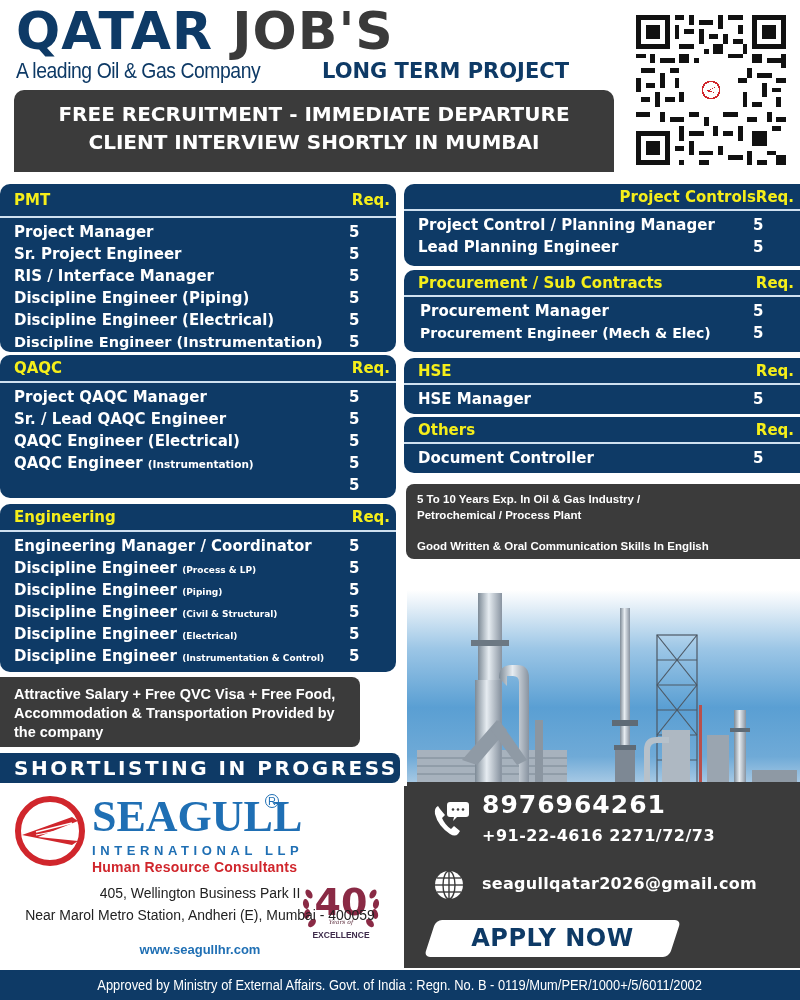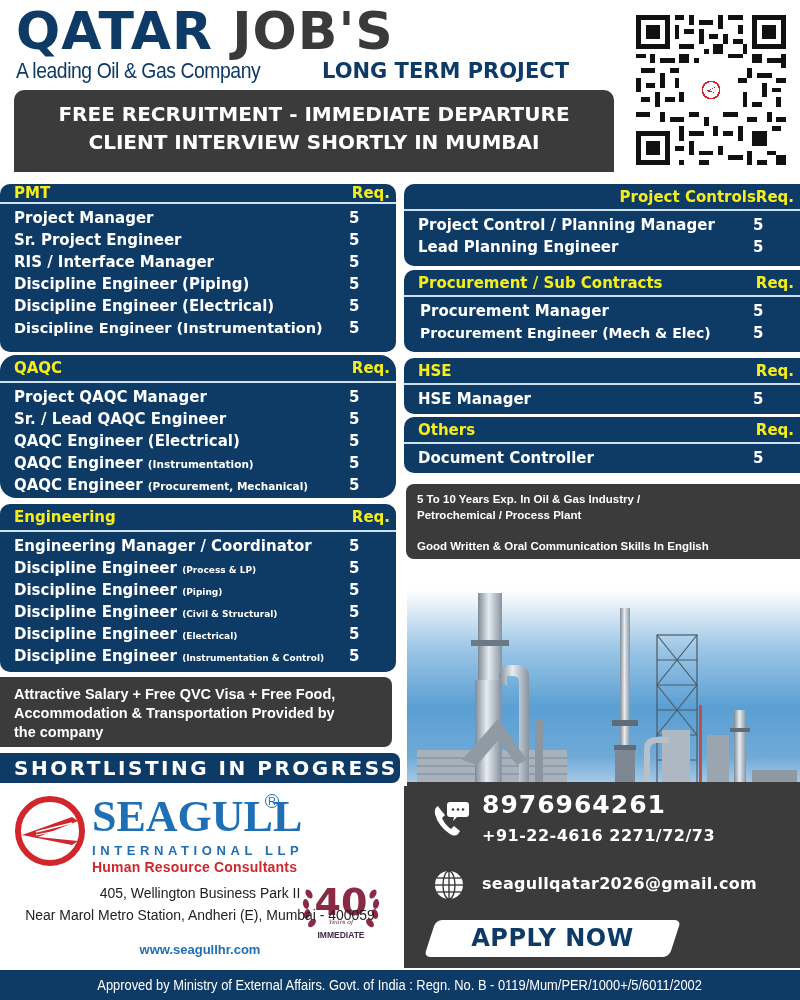--- a/index.html
+++ b/index.html
@@ -228,21 +228,21 @@
         <rect x="14" y="31" width="2" height="1"></rect>
         <rect x="26" y="31" width="2" height="1"></rect>
     </g>
     <circle cx="16.5" cy="16.5" r="4" fill="#fff"></circle>
     <circle cx="16.5" cy="16.5" r="1.8" fill="none" stroke="#d0262c" stroke-width="0.35"></circle>
     <path d="M15.5 16.7 L17.6 15.8 L16.2 16.6 L17.6 17.2 Z" fill="#d0262c"></path>
   </svg>
 </div>
 
 <div class="abs jobbox left-col" style="top:184px; height:168px;">
-  <div class="head" style="height:20px;">
+  <div class="head" style="height:34px;">
     <span>PMT</span>
     <span>Req.</span>
   </div>
   <div class="rows" style="position:relative;">
     <div class="row">
         <span class="name">Project Manager</span>
         <span class="qty" style="left:349px;">5</span>
       </div>
     <div class="row">
         <span class="name">Sr. Project Engineer</span>
@@ -260,21 +260,21 @@
         <span class="name">Discipline Engineer (Electrical)</span>
         <span class="qty" style="left:349px;">5</span>
       </div>
     <div class="row">
         <span class="name" style="font-size:14.5px;">Discipline Engineer (Instrumentation)</span>
         <span class="qty" style="left:349px;">5</span>
       </div>
   </div>
 </div>
 
-<div class="abs jobbox left-col" style="top:355px; height:143px;border-radius:16px;">
+<div class="abs jobbox left-col" style="top:355px; height:143px;">
   <div class="head" style="height:28px;">
     <span>QAQC</span>
     <span>Req.</span>
   </div>
   <div class="rows" style="position:relative;">
     <div class="row">
         <span class="name">Project QAQC Manager</span>
         <span class="qty" style="left:349px;">5</span>
       </div>
     <div class="row">
@@ -283,21 +283,20 @@
       </div>
     <div class="row">
         <span class="name">QAQC Engineer (Electrical)</span>
         <span class="qty" style="left:349px;">5</span>
       </div>
     <div class="row">
         <span class="name"><span>QAQC Engineer</span> <span class="small">(Instrumentation)</span></span>
         <span class="qty" style="left:349px;">5</span>
       </div>
     <div class="row">
-        <span class="name"><span>QAQC Engineer</span> <span class="small">(Procurement, Mechanical)</span></span>
         <span class="qty" style="left:349px;">5</span>
       </div>
   </div>
 </div>
 
 <div class="abs jobbox left-col" style="top:504px; height:168px;">
   <div class="head" style="height:28px;">
     <span>Engineering</span>
     <span>Req.</span>
   </div>
@@ -322,21 +321,21 @@
         <span class="name"><span>Discipline Engineer</span> <span class="small" style="font-size:9px;">(Electrical)</span></span>
         <span class="qty" style="left:349px;">5</span>
       </div>
     <div class="row">
         <span class="name"><span>Discipline Engineer</span> <span class="small" style="font-size:9px;">(Instrumentation &amp; Control)</span></span>
         <span class="qty" style="left:349px;">5</span>
       </div>
   </div>
 </div>
 
-<div class="abs info-box" style="left:0; top:677px; width:392px; height:70px; border-radius:0 8px 8px 0; padding:8px 4px 0 14px; font-size:14.5px; line-height:19px;">
+<div class="abs info-box" style="left:0; top:677px; width:360px; height:70px; border-radius:0 8px 8px 0; padding:8px 4px 0 14px; font-size:14.5px; line-height:19px;">
   <div>Attractive Salary + Free QVC Visa + Free Food,</div>
   <div>Accommodation &amp; Transportation Provided by</div>
   <div>the company</div>
 </div>
 
 <div class="abs shortlist">SHORTLISTING IN PROGRESS</div>
 
 <div class="abs jobbox right-col" style="top:184px; height:82px; border-radius:10px 0 0 10px;">
   <div class="head" style="height:27px;justify-content:flex-end;">
     <span>Project Controls</span>
@@ -475,21 +474,21 @@
       <ellipse cx="7" cy="34" rx="3" ry="5" transform="rotate(15 7 34)"></ellipse>
       <ellipse cx="12" cy="43" rx="3" ry="5" transform="rotate(40 12 43)"></ellipse>
       <ellipse cx="73" cy="14" rx="3" ry="5" transform="rotate(30 73 14)"></ellipse>
       <ellipse cx="76" cy="24" rx="3" ry="5" transform="rotate(10 76 24)"></ellipse>
       <ellipse cx="75" cy="34" rx="3" ry="5" transform="rotate(-15 75 34)"></ellipse>
       <ellipse cx="70" cy="43" rx="3" ry="5" transform="rotate(-40 70 43)"></ellipse>
     </g>
   </svg>
   <div style="position:absolute; left:0; top:0; width:82px; text-align:center; font-family:'DejaVu Sans',sans-serif; font-weight:900; font-size:38px; line-height:44px; color:#8a2a45;">40</div>
   <div style="position:absolute; left:0; top:38px; width:82px; text-align:center; font-family:'DejaVu Serif',serif; font-style:italic; font-size:6px; color:#5a2a3a;">Years of</div>
-  <div style="position:absolute; left:0; top:50px; width:82px; text-align:center; font-family:'Liberation Sans',sans-serif; font-weight:700; font-size:8.5px; color:#3d2a4a;">IMMEDIATE</div>
+  <div style="position:absolute; left:0; top:50px; width:82px; text-align:center; font-family:'Liberation Sans',sans-serif; font-weight:700; font-size:8.5px; color:#3d2a4a;">EXCELLENCE</div>
 </div>
 
 <div class="abs address">
   <div>405, Wellington Business Park II</div>
   <div>Near Marol Metro Station, Andheri (E), Mumbai - 400059</div>
 </div>
 <div class="abs website">www.seagullhr.com</div>
 
 <div class="abs contact"></div>
 <svg class="abs" style="left:432px; top:800px;" width="38" height="40" viewBox="0 0 38 40">

